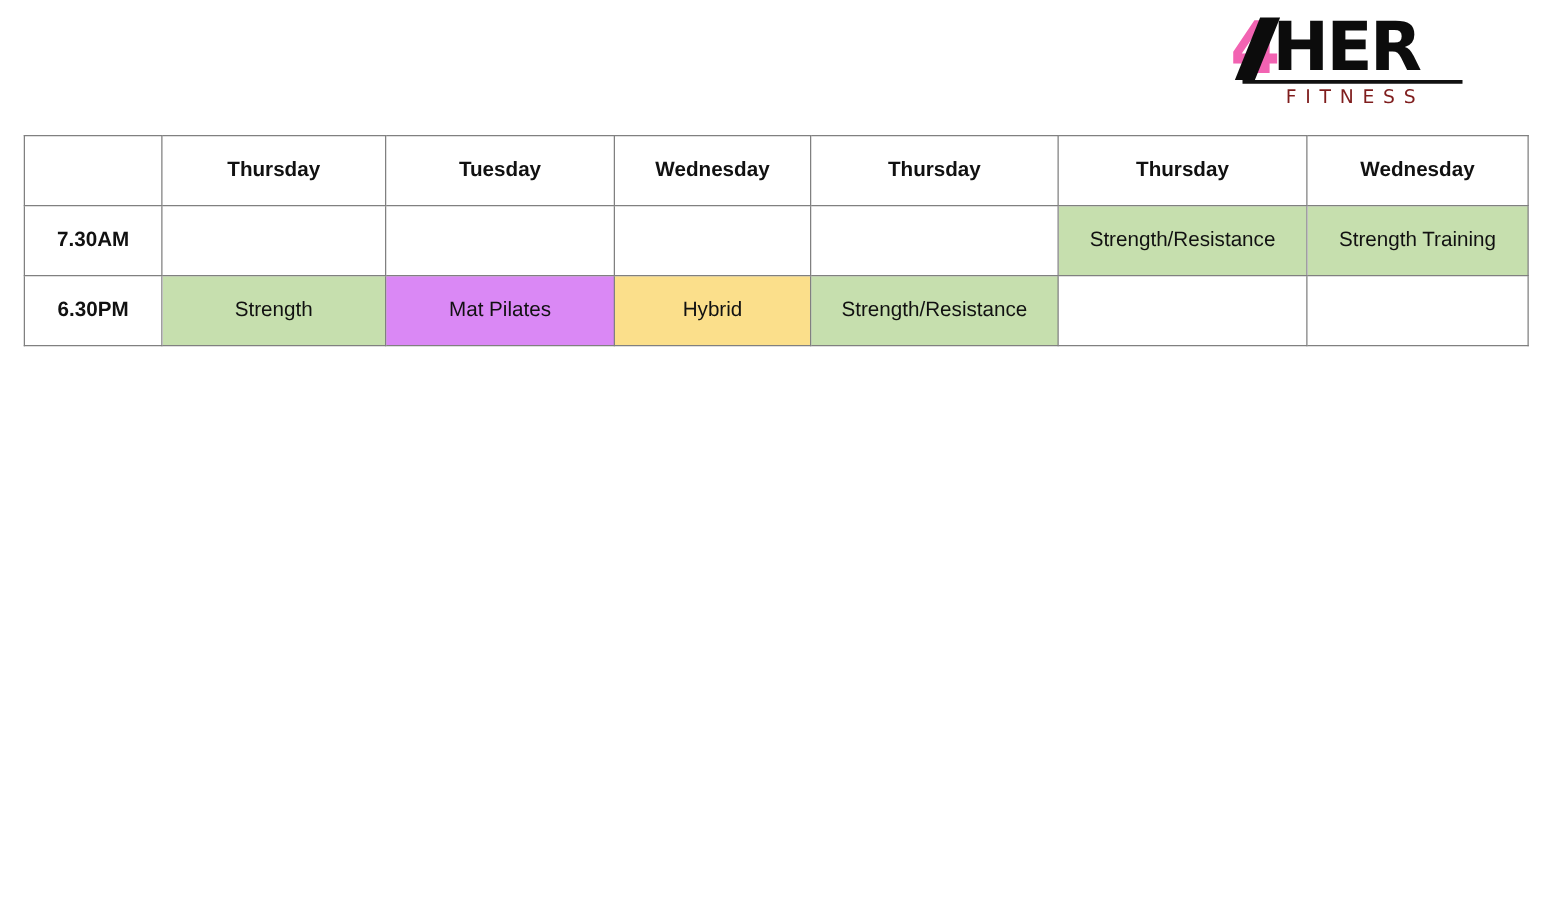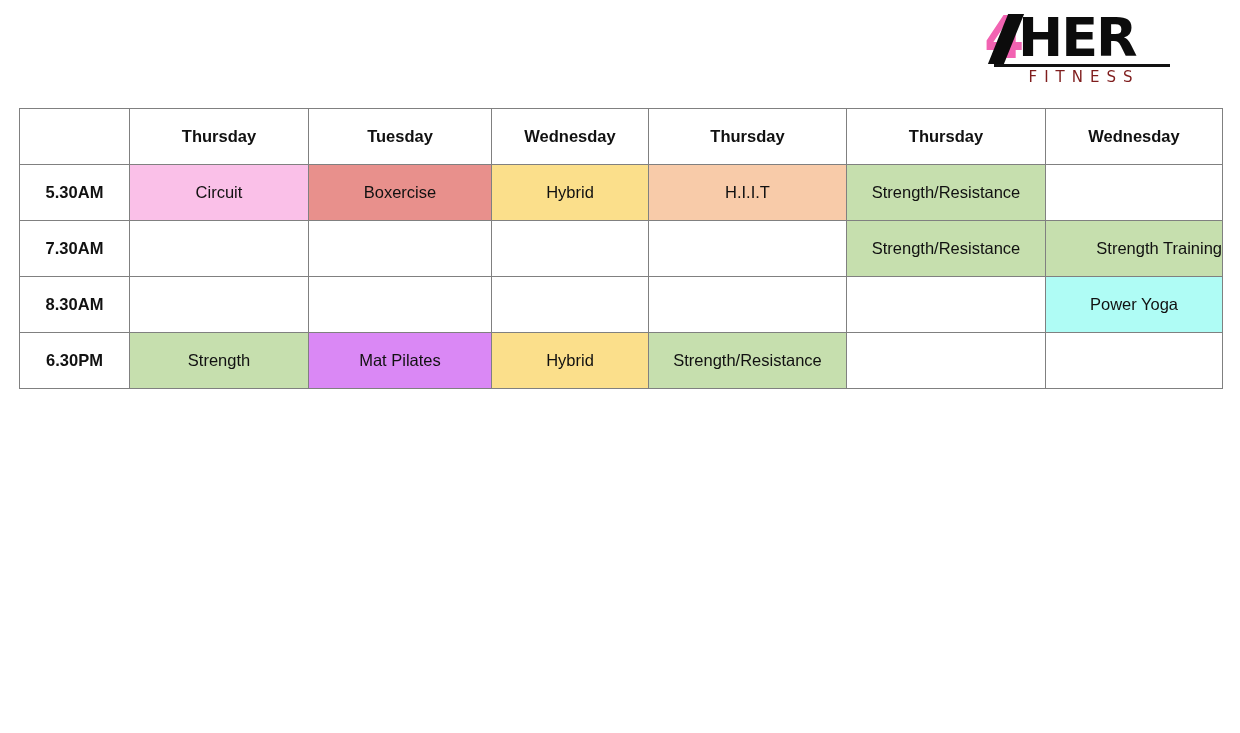--- a/index.html
+++ b/index.html
@@ -190,45 +190,27 @@
             <th class="col-head">Thursday</th>
             <th class="col-head">Tuesday</th>
             <th class="col-head">Wednesday</th>
             <th class="col-head">Thursday</th>
             <th class="col-head">Thursday</th>
             <th class="col-head">Wednesday</th>
           </tr>
       </thead>
       <tbody id="table-body">
           <tr>
-            <td class="time-cell">5.30AM</td>
-            <td class="class-cell" style="background: rgb(250, 192, 232);">Circuit</td>
-            <td class="class-cell" style="background: rgb(232, 144, 140);">Boxercise</td>
-            <td class="class-cell" style="background: rgb(251, 223, 139);">Hybrid</td>
-            <td class="class-cell" style="background: rgb(248, 203, 169);">H.I.I.T</td>
+            <td class="time-cell">7.30AM</td>
+            <td class="empty-cell" style="background: rgb(255, 255, 255);"></td>
+            <td class="empty-cell" style="background: rgb(255, 255, 255);"></td>
+            <td class="empty-cell" style="background: rgb(255, 255, 255);"></td>
+            <td class="empty-cell" style="background: rgb(255, 255, 255);"></td>
             <td class="class-cell" style="background: rgb(198, 223, 174);">Strength/Resistance</td>
-            <td class="empty-cell" style="background: rgb(255, 255, 255);"></td>
-          </tr>
-          <tr>
-            <td class="time-cell">7.30AM</td>
-            <td class="empty-cell" style="background: rgb(255, 255, 255);"></td>
-            <td class="empty-cell" style="background: rgb(255, 255, 255);"></td>
-            <td class="empty-cell" style="background: rgb(255, 255, 255);"></td>
-            <td class="empty-cell" style="background: rgb(255, 255, 255);"></td>
-            <td class="class-cell" style="background: rgb(198, 223, 174);">Strength/Resistance</td>
-            <td class="class-cell" style="background: rgb(198, 223, 174); text-align: right;">Strength Training</td>
-          </tr>
-          <tr>
-            <td class="time-cell">8.30AM</td>
-            <td class="empty-cell" style="background: rgb(255, 255, 255);"></td>
-            <td class="empty-cell" style="background: rgb(255, 255, 255);"></td>
-            <td class="empty-cell" style="background: rgb(255, 255, 255);"></td>
-            <td class="empty-cell" style="background: rgb(255, 255, 255);"></td>
-            <td class="empty-cell" style="background: rgb(255, 255, 255);"></td>
-            <td class="class-cell" style="background: rgb(175, 252, 245);">Power Yoga</td>
+            <td class="class-cell" style="background: rgb(198, 223, 174);">Strength Training</td>
           </tr>
           <tr>
             <td class="time-cell">6.30PM</td>
             <td class="class-cell" style="background: rgb(198, 223, 174);">Strength</td>
             <td class="class-cell" style="background: rgb(218, 136, 245);">Mat Pilates</td>
             <td class="class-cell" style="background: rgb(251, 223, 139);">Hybrid</td>
             <td class="class-cell" style="background: rgb(198, 223, 174);">Strength/Resistance</td>
             <td class="empty-cell" style="background: rgb(255, 255, 255);"></td>
             <td class="empty-cell" style="background: rgb(255, 255, 255);"></td>
           </tr>

